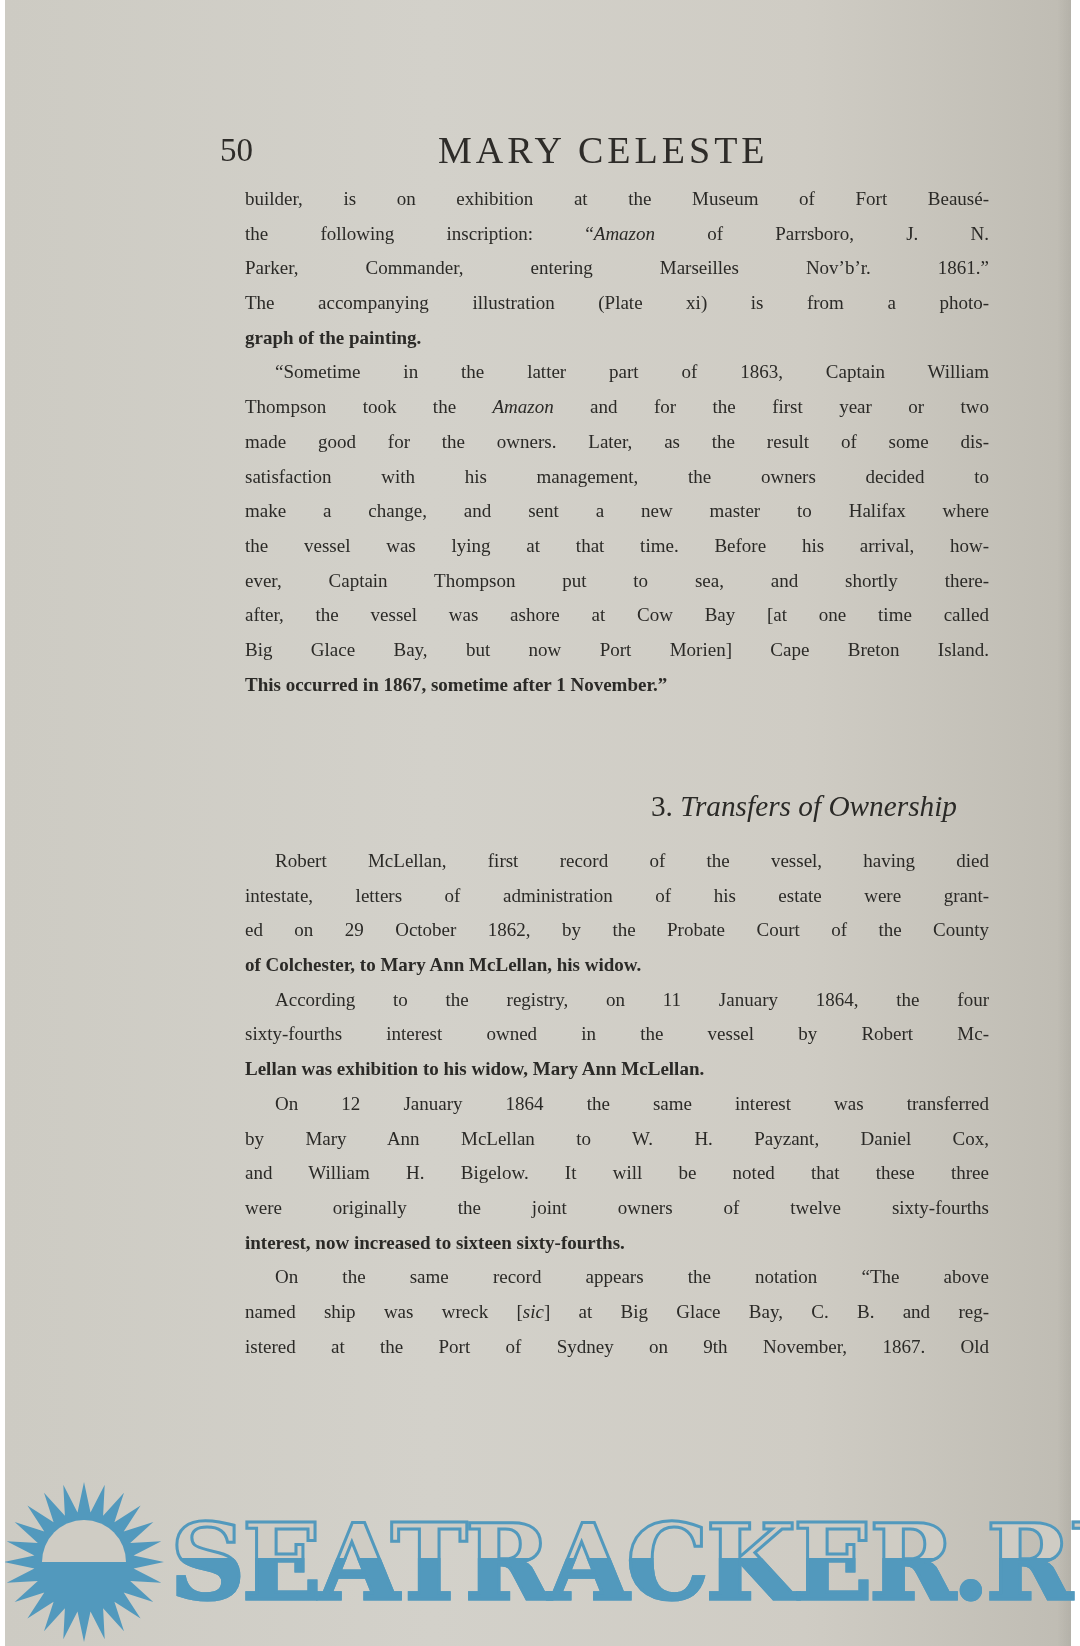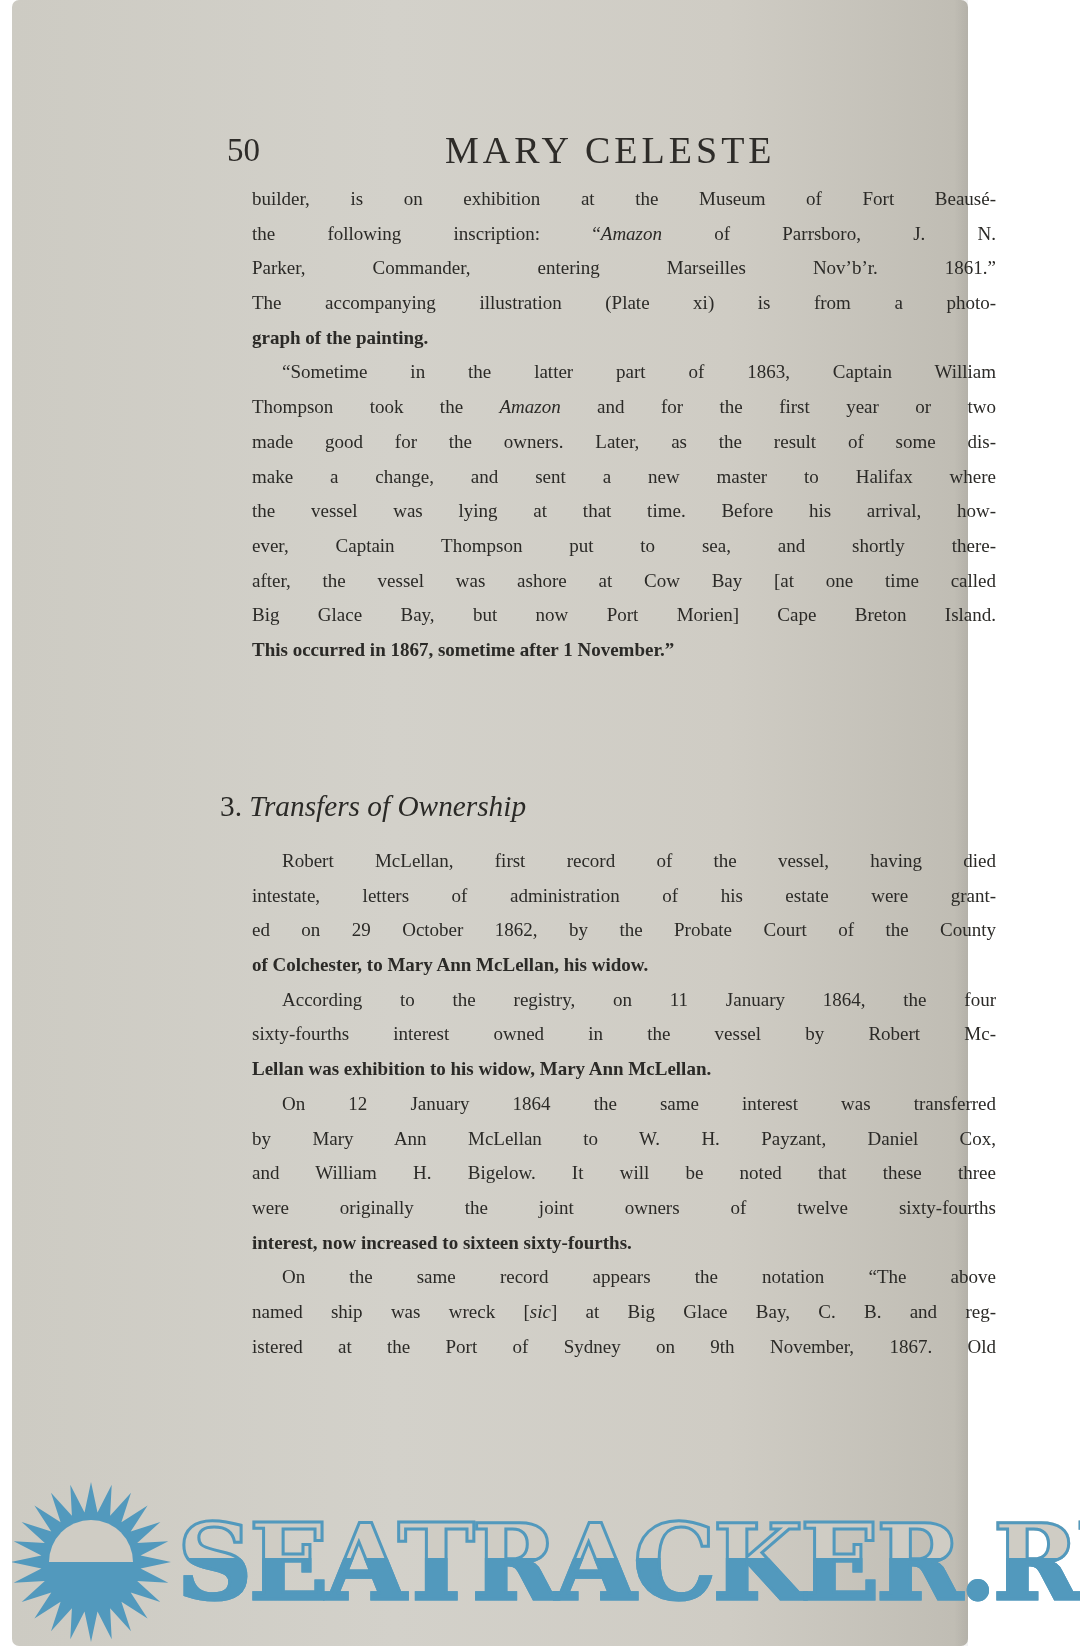--- a/index.html
+++ b/index.html
@@ -1,23 +1,22 @@
 <!DOCTYPE html>
 <html><head>
 <meta charset="utf-8">
 <style>
   html, body { margin: 0; padding: 0; }
   body {
     width: 1080px; height: 1646px; position: relative; overflow: hidden;
     background: #ffffff;
   }
   .page {
-    position: absolute; left: 12px; top: 0; width: 956px; height: 1646px;
+    position: absolute; left: 5px; top: 0; width: 1066px; height: 1646px;
     background: linear-gradient(90deg, #cdcbc3 0%, #d3d1ca 40%, #cfccc4 75%, #bfbcb3 100%);
-    border-radius: 7px;
   }
   .page-edge {
     position: absolute; right: 0; top: 0; width: 14px; height: 100%;
     background: linear-gradient(90deg, rgba(0,0,0,0) 0%, rgba(0,0,0,0.06) 100%);
   }
   .running-head {
     position: absolute; left: 215px; top: 128px; width: 780px; height: 50px;
     font-family: "Liberation Serif", "DejaVu Serif", serif; color: #2e2c29;
   }
   .folio { position: absolute; left: 0; top: 4px; font-size: 33px; }
@@ -27,21 +26,21 @@
     font-family: "Liberation Serif", "DejaVu Serif", serif;
     font-size: 19px; line-height: 34.7px; color: #2b2a27; margin-left: 32px;
   }
   .line { display: block; white-space: nowrap; text-align: justify; text-align-last: justify; height: 34.7px; }
   .line.last { text-align-last: left; font-weight: bold; }
   .indent { padding-left: 30px; }
   .block1 { top: 182px; }
   .block2 { top: 844px; }
   .heading {
     position: absolute; left: 208px; width: 744px; top: 790px;
-    text-align: left; font-family: "Liberation Serif", "DejaVu Serif", serif;
+    text-align: right; font-family: "Liberation Serif", "DejaVu Serif", serif;
     font-size: 29.3px; color: #2b2a27;
   }
   .heading em { font-style: italic; }
   em { font-style: italic; }
   .watermark { position: absolute; left: 0; top: 1478px; width: 1066px; height: 168px; }
   .wm-text {
     position: absolute; left: 165px; top: 1508px; width: 890px;
     font-family: "DejaVu Serif", "Liberation Serif", serif; font-weight: bold;
     font-size: 104px; line-height: 110px; letter-spacing: -3px;
     color: #5299bd; white-space: nowrap;
@@ -66,20 +65,21 @@
 
   <div class="text block1">
     <span class="line">builder, is on exhibition at the Museum of Fort Beausé-</span>
     <span class="line"><span>the following inscription: “</span><em>Amazon</em><span> of Parrsboro, J. N.</span></span>
     <span class="line">Parker, Commander, entering Marseilles Nov’b’r. 1861.”</span>
     <span class="line">The accompanying illustration (Plate xi) is from a photo-</span>
     <span class="line last">graph of the painting.</span>
     <span class="line indent">“Sometime in the latter part of 1863, Captain William</span>
     <span class="line"><span>Thompson took the </span><em>Amazon</em><span> and for the first year or two</span></span>
     <span class="line">made good for the owners. Later, as the result of some dis-</span>
+    <span class="line">satisfaction with his management, the owners decided to</span>
     <span class="line">make a change, and sent a new master to Halifax where</span>
     <span class="line">the vessel was lying at that time. Before his arrival, how-</span>
     <span class="line">ever, Captain Thompson put to sea, and shortly there-</span>
     <span class="line">after, the vessel was ashore at Cow Bay [at one time called</span>
     <span class="line">Big Glace Bay, but now Port Morien] Cape Breton Island.</span>
     <span class="line last">This occurred in 1867, sometime after 1 November.”</span>
   </div>
 
   <div class="heading">
     <span>3. </span><em>Transfers of Ownership</em>

